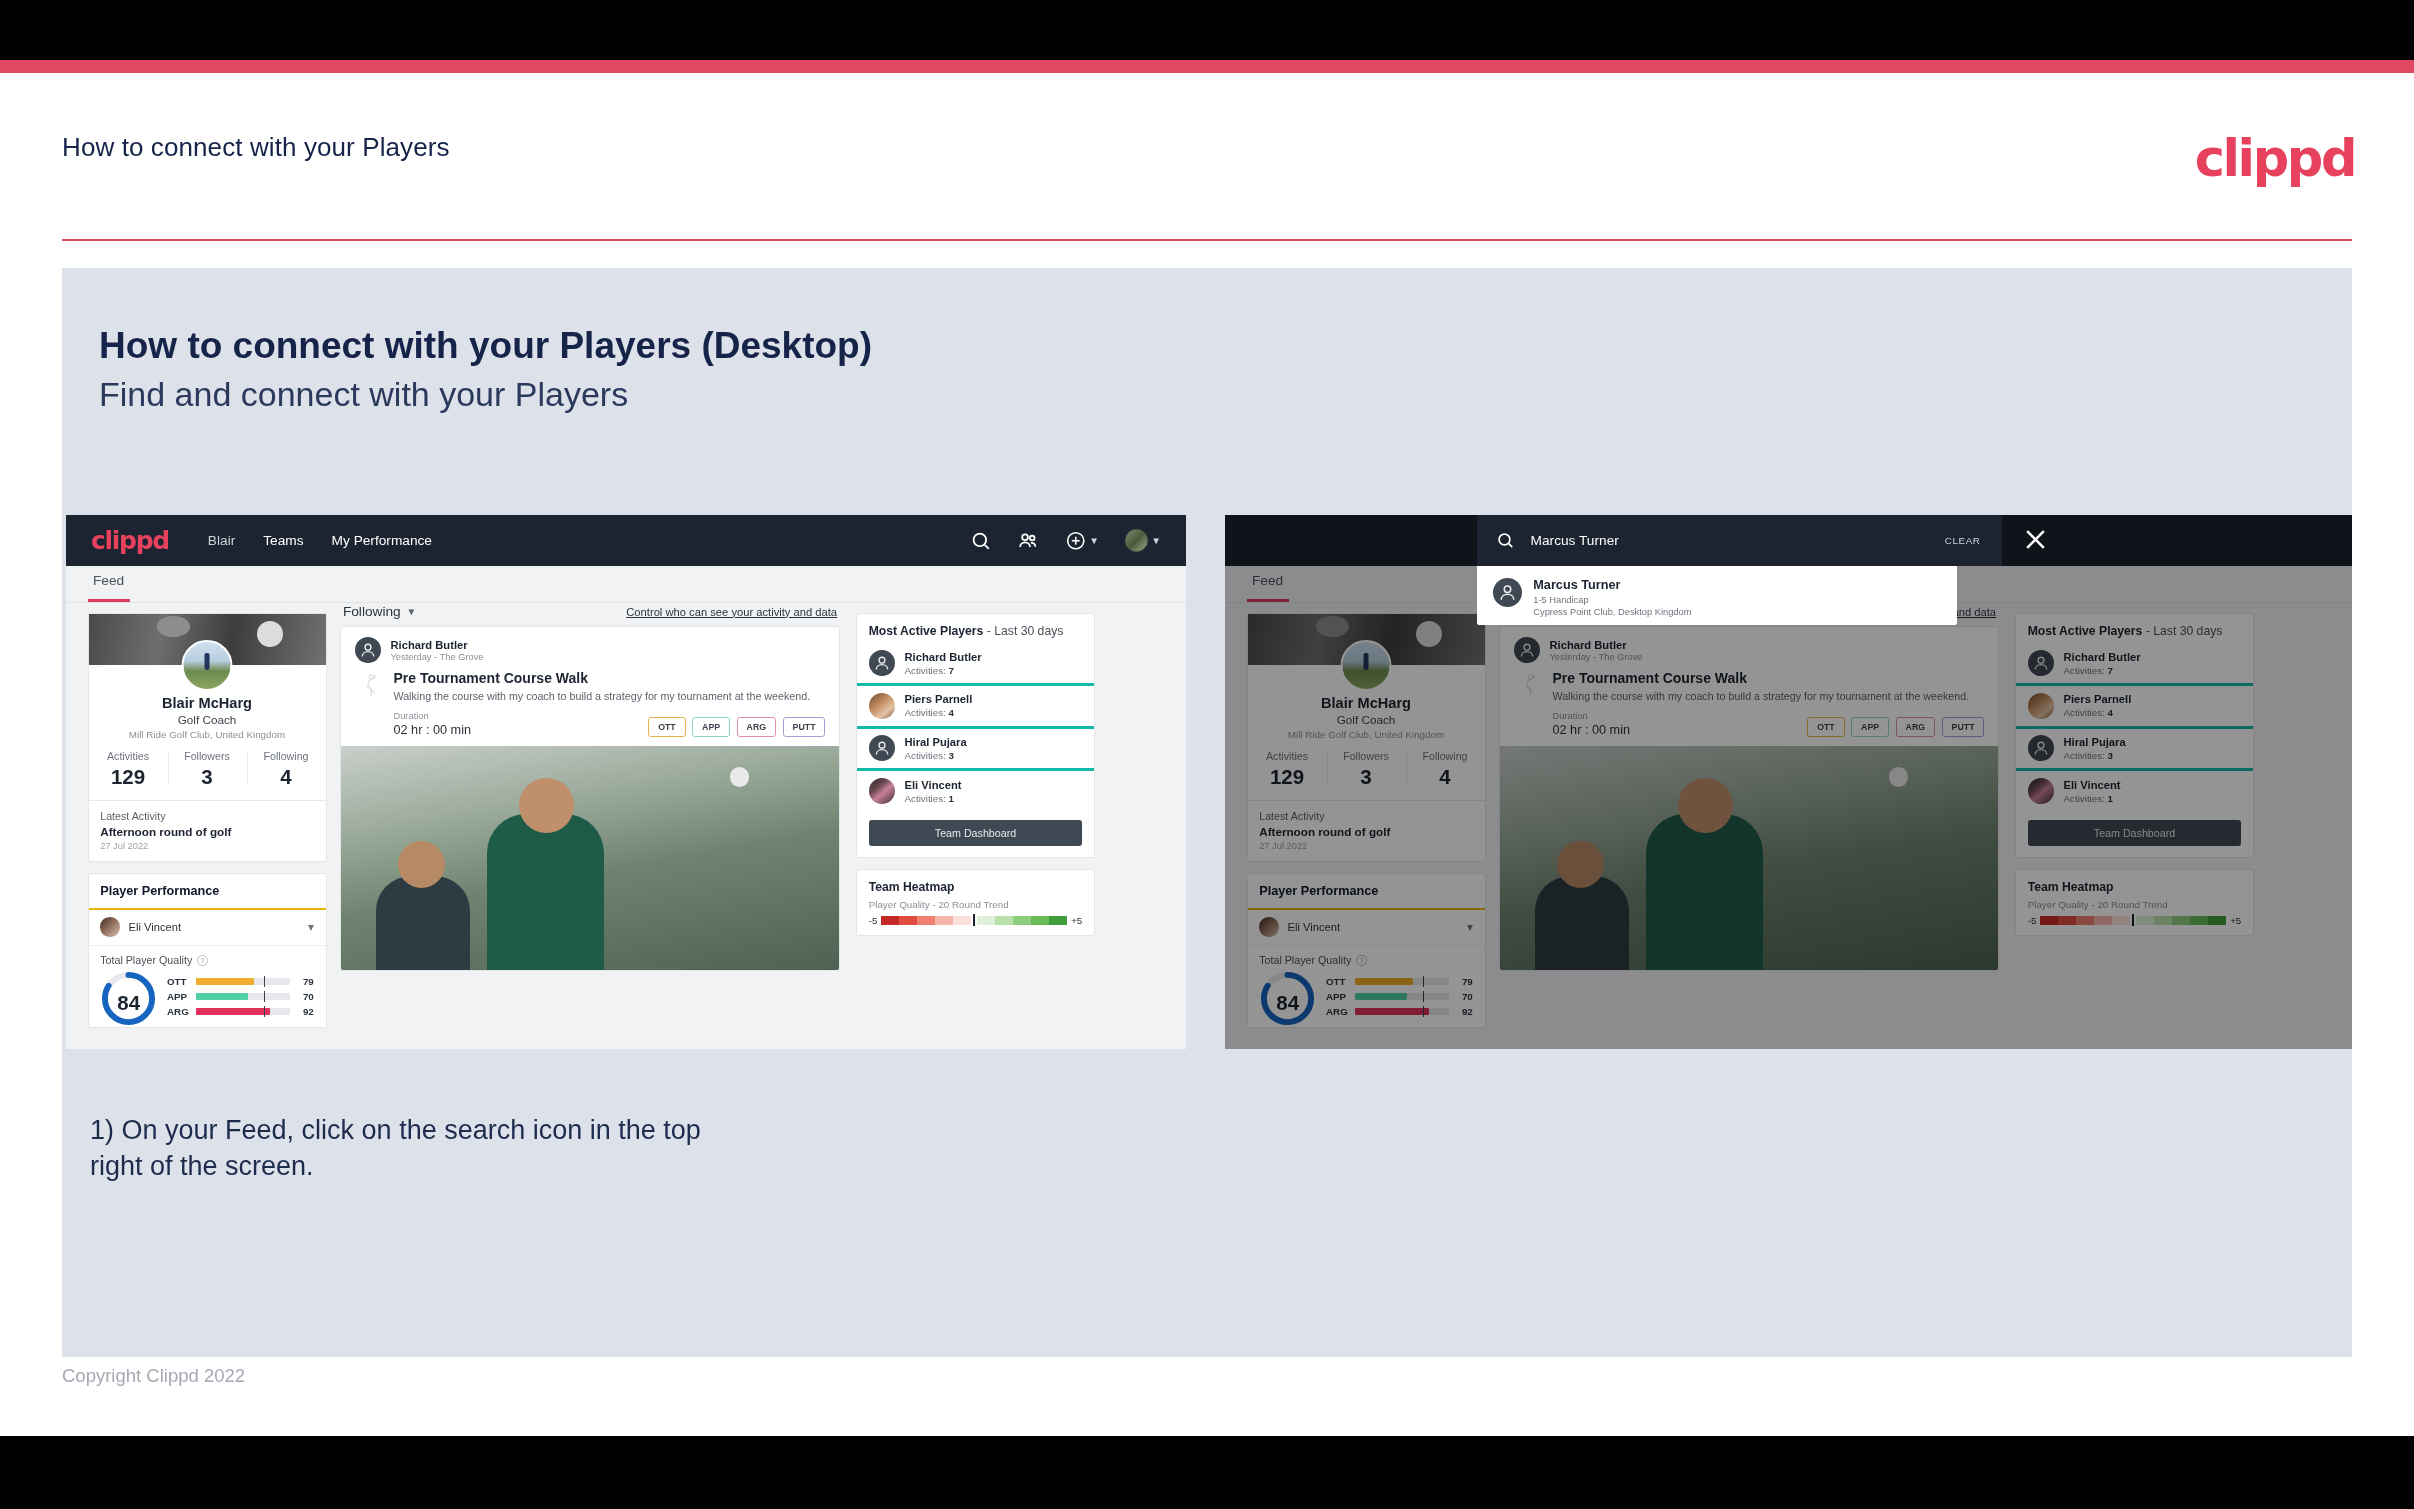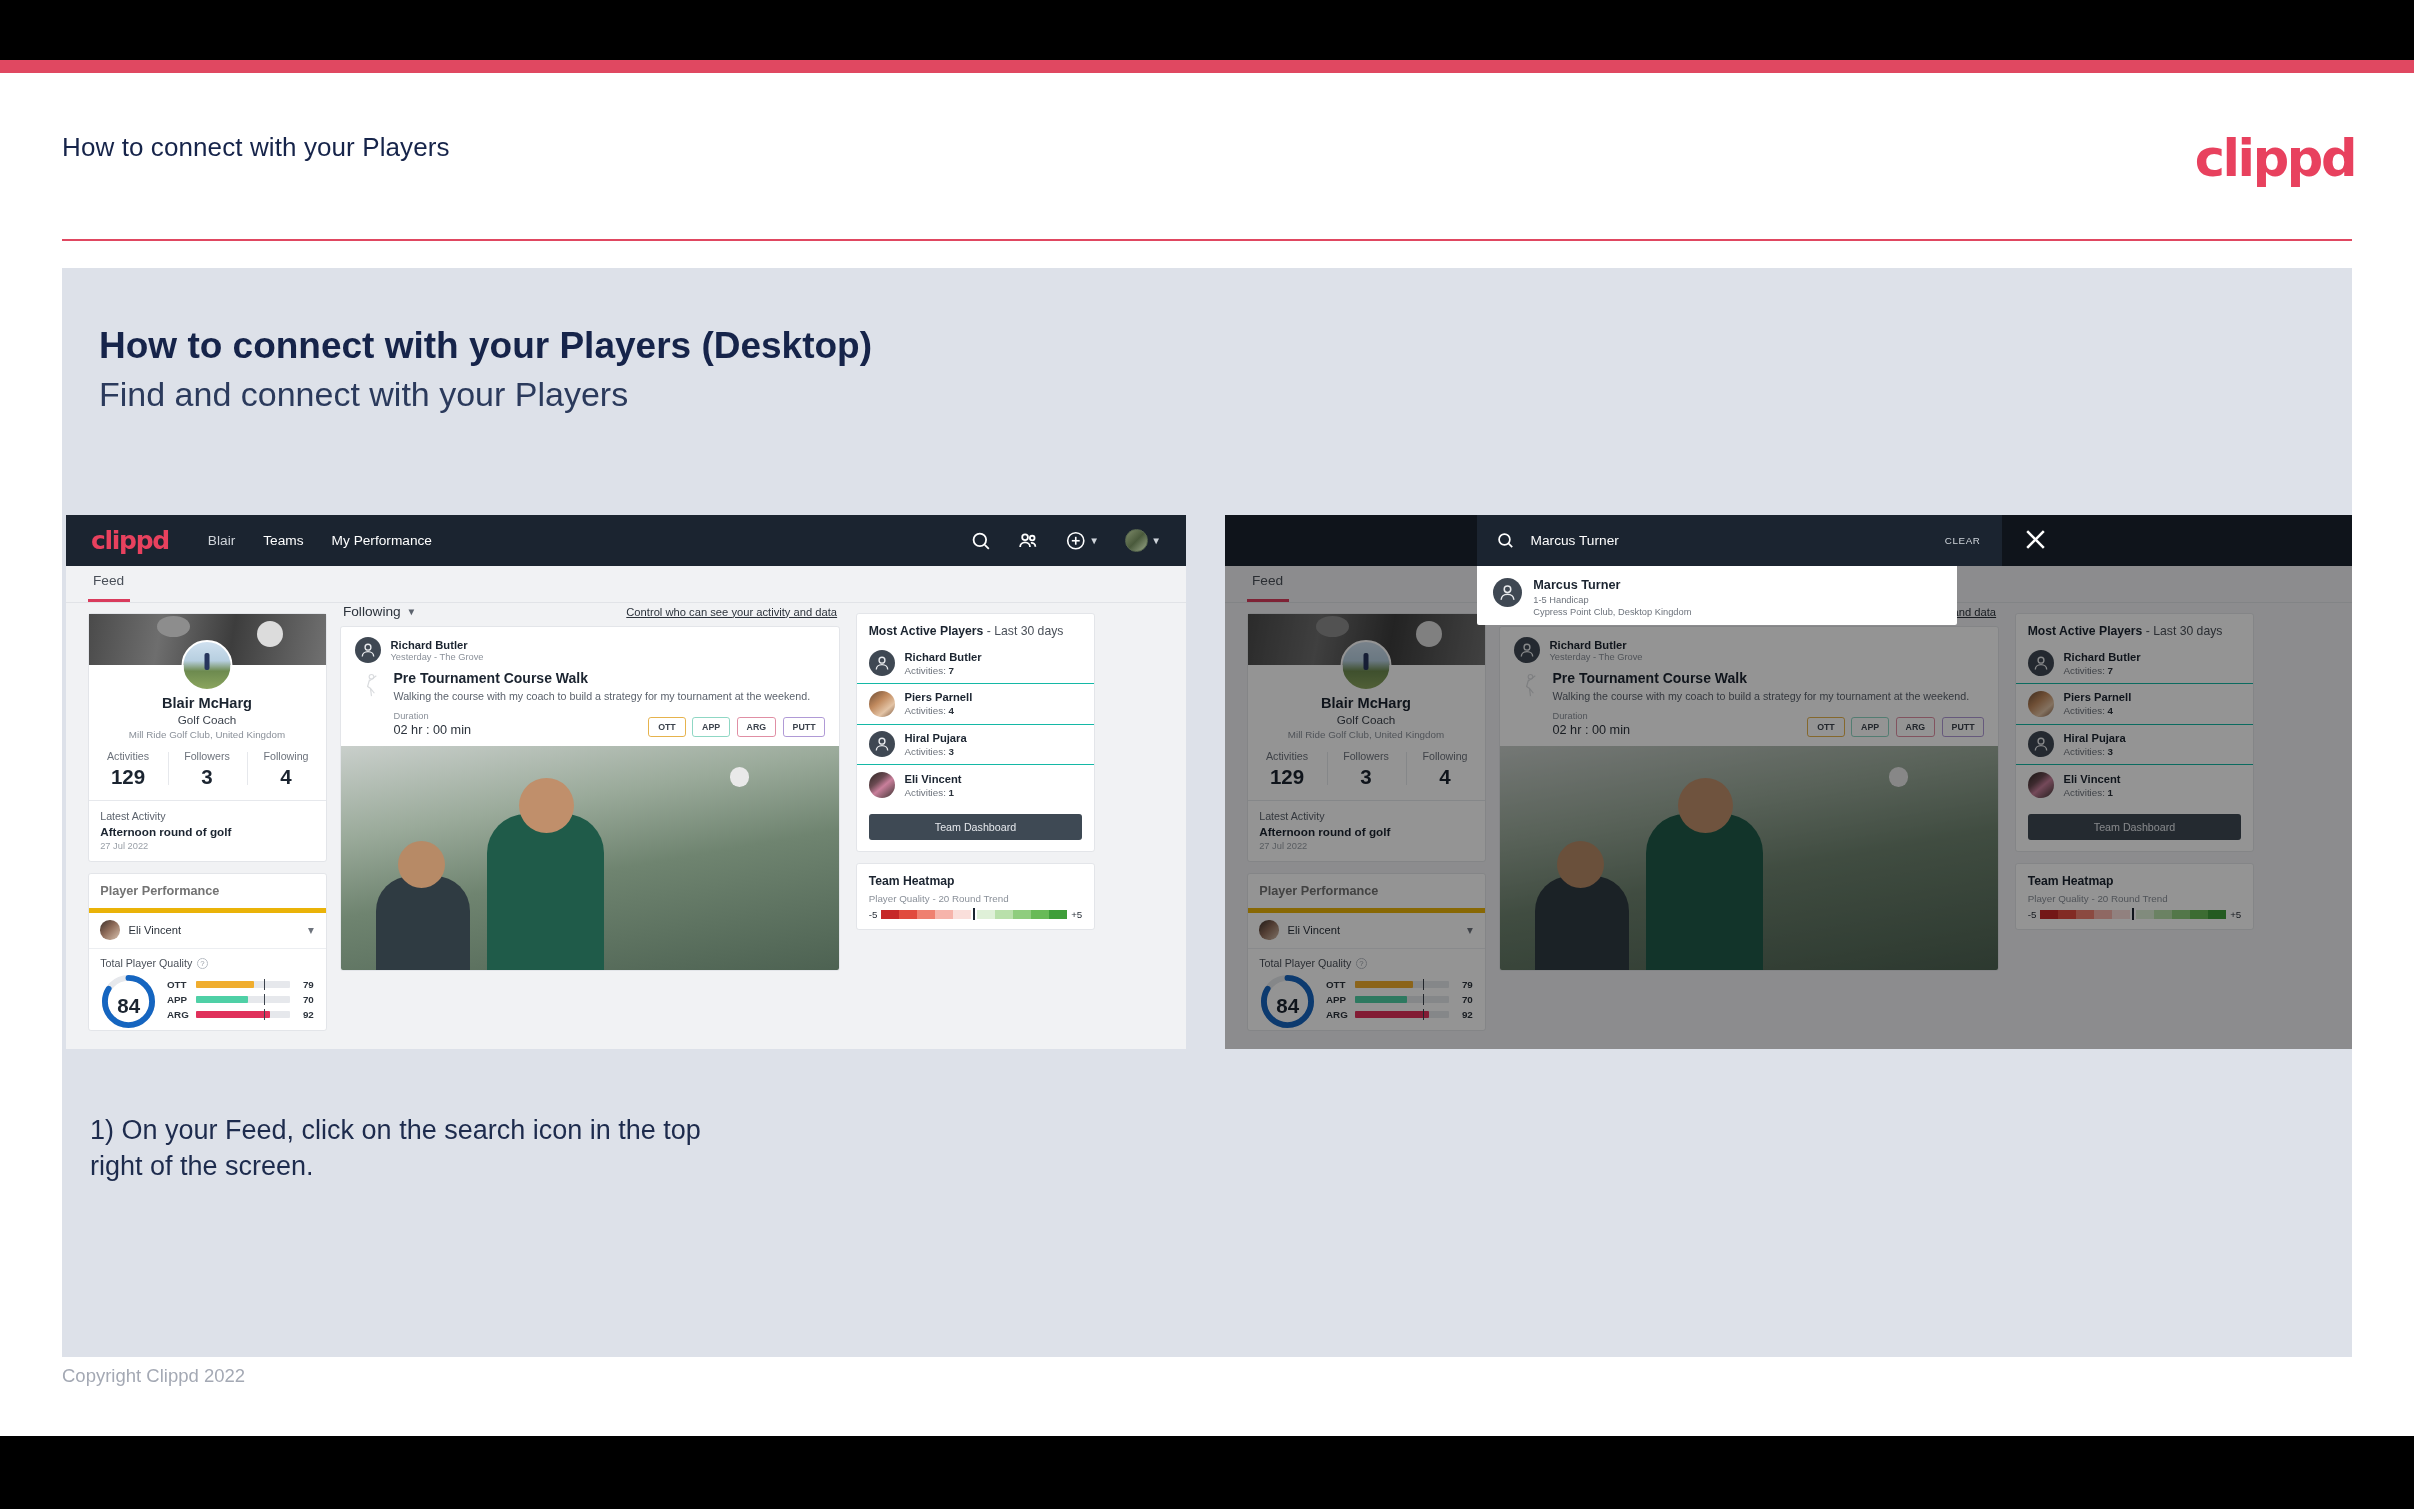--- a/index.html
+++ b/index.html
@@ -138,21 +138,21 @@
   .pstat-l { font-size:10.7px; color:#6d737c; }
   .pstat-v { font-size:20.5px; font-weight:700; color:#1b2430; margin-top:2.9px; }
   .prof-sep { height:1px; background:#e6e8ec; }
   .prof-latest { padding:8.8px 11.7px 10.7px; }
   .pl-t { font-size:10.7px; color:#5c636d; }
   .pl-m { font-size:11.7px; font-weight:700; color:#1b2430; margin-top:2.9px; }
   .pl-d { font-size:9.3px; color:#9aa0a8; margin-top:2.9px; }
 
   
   .pp-card { margin-top:10.7px; }
-  .pp-h { padding:9.8px 11.7px; font-size:12.7px; font-weight:700; color:#737373; border-bottom:5px solid #eab308; }
+  .pp-h { padding:9.8px 11.7px; font-size:12.7px; font-weight:700; color:#0f172a; border-bottom:2px solid #eab308; }
   .pp-sel { display:flex; align-items:center; padding:7.8px 11.7px; border-bottom:1px solid #eceef1; }
   .pp-av { width:19.5px; height:19.5px; border-radius:50%;
     background:linear-gradient(135deg,#3a2f2a,#8d6a58 45%,#d9c3b0); flex:0 0 auto;}
   .pp-nm { font-size:11.2px; color:#2c333c; margin-left:8.8px; }
   .pp-ch { margin-left:auto; color:#6d737c; font-size:11.7px; }
   .pp-q { padding:8.8px 11.7px 0; font-size:10.7px; color:#4a5059; display:flex; align-items:center; gap:4.9px;}
   .pp-qi { width:10.7px; height:10.7px; border-radius:50%; border:1px solid #b8bdc4; color:#9aa0a8;
     font-size:7.8px; display:flex; align-items:center; justify-content:center; }
   .pp-body { display:flex; padding:3.9px 11.7px 0; gap:9.8px; align-items:flex-start; }
   .ring { position:relative; width:57px; height:57px; flex:0 0 auto; }
@@ -197,21 +197,21 @@
   .g2 { left:35px; bottom:0; width:94px; height:94px; background:#2f3b42; border-radius:35px 35px 0 0; }
   .g2h { left:57px; bottom:82px; width:47px; height:47px; border-radius:50%; background:#b78a66; }
   .ball { position:absolute; right:90px; top:21.5px; width:19.5px; height:19.5px; border-radius:50%;
     background:#e9e9e9; }
 
   
   .rp-h { padding:9.8px 11.7px 5.9px; font-size:12.2px; color:#1b2430; }
   .rp-h b { font-weight:700; }
   .rp-h span { color:#4a5059; font-weight:400; }
   .rp-row { display:flex; align-items:center; padding:6.8px 11.7px; }
-  .rp-row + .rp-row { border-top:1px solid #14b8a6; }
+  .rp-row + .rp-row { border-top:3px solid #14b8a6; }
   .rav { width:26px; height:26px; border-radius:50%; background:#3f4853; position:relative; flex:0 0 auto; overflow:hidden;}
   .rav svg { position:absolute; inset:0; width:100%; height:100%; }
   .rav.p2 { background:linear-gradient(140deg,#6b4a32,#c18a5e 40%,#e3c4a6 70%,#7a5439); }
   .rav.p4 { background:linear-gradient(140deg,#2a2320,#6b4a52 35%,#c97f9b 55%,#3b3330); }
   .rp-tx { margin-left:9.8px; }
   .rp-n { font-size:11.2px; font-weight:700; color:#1b2430; }
   .rp-a { font-size:9.8px; color:#6d737c; margin-top:2px; }
   .rp-a b { color:#2c333c; }
   .rp-btn { margin:8.8px 11.7px 11.7px; height:26px; background:#3e4954; color:#e5e8ec;
     display:flex; align-items:center; justify-content:center; font-size:10.7px; border-radius:2.9px; }

